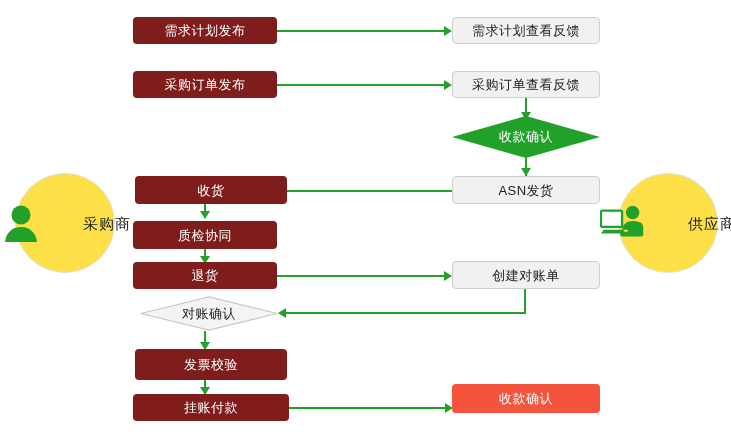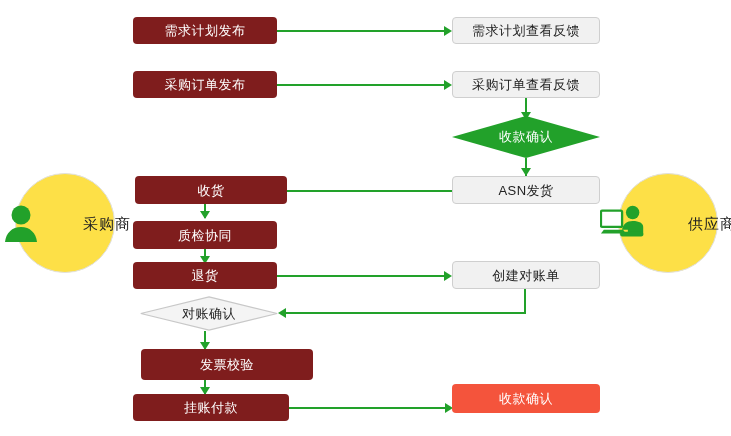--- a/index.html
+++ b/index.html
@@ -217,21 +217,21 @@
     <span>创建对账单</span>
   </div>
 
   <div class="diamond diamond-white" style="left:140px; top:296px; width:138px; height:35px;">
     <svg class="dshape" viewBox="0 0 138 35" preserveAspectRatio="none">
       <polygon points="69,0.8 137.2,17.5 69,34.2 0.8,17.5" fill="#f4f4f4" stroke="#c8c8c8" stroke-width="1.2"></polygon>
     </svg>
     <div class="dlabel">对账确认</div>
   </div>
 
-  <div class="node node-green" style="left:141px; top:349px; width:172px; height:31px;">
+  <div class="node node-green" style="left:135px; top:349px; width:152px; height:31px;">
     <span>发票校验</span>
   </div>
 
   <div class="node node-green" style="left:133px; top:394px; width:156px; height:27px;">
     <span>挂账付款</span>
   </div>
 
   <div class="node node-red" style="left:452px; top:384px; width:148px; height:29px;">
     <span>收款确认</span>
   </div>

